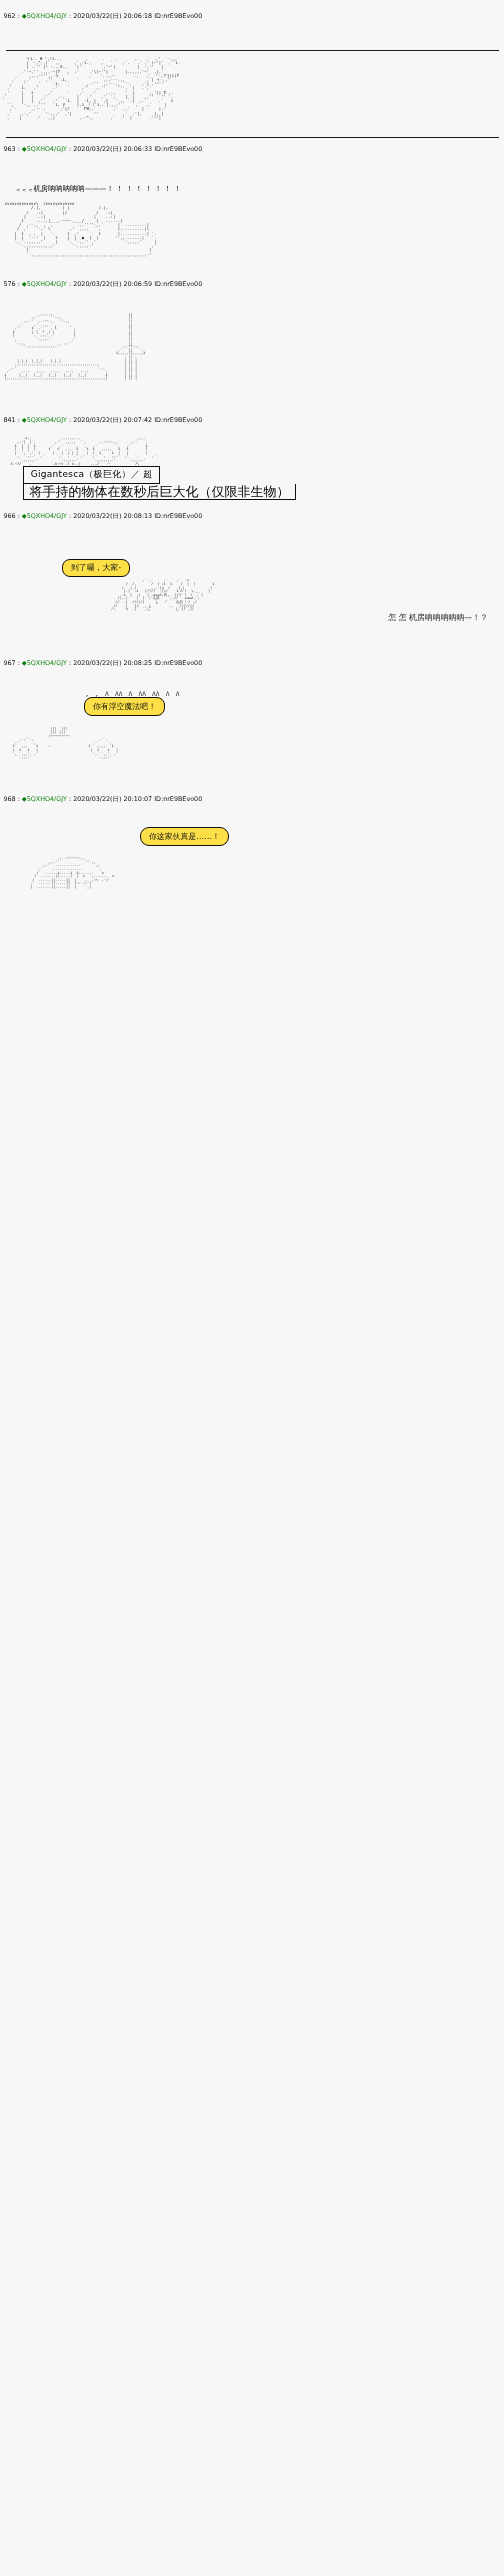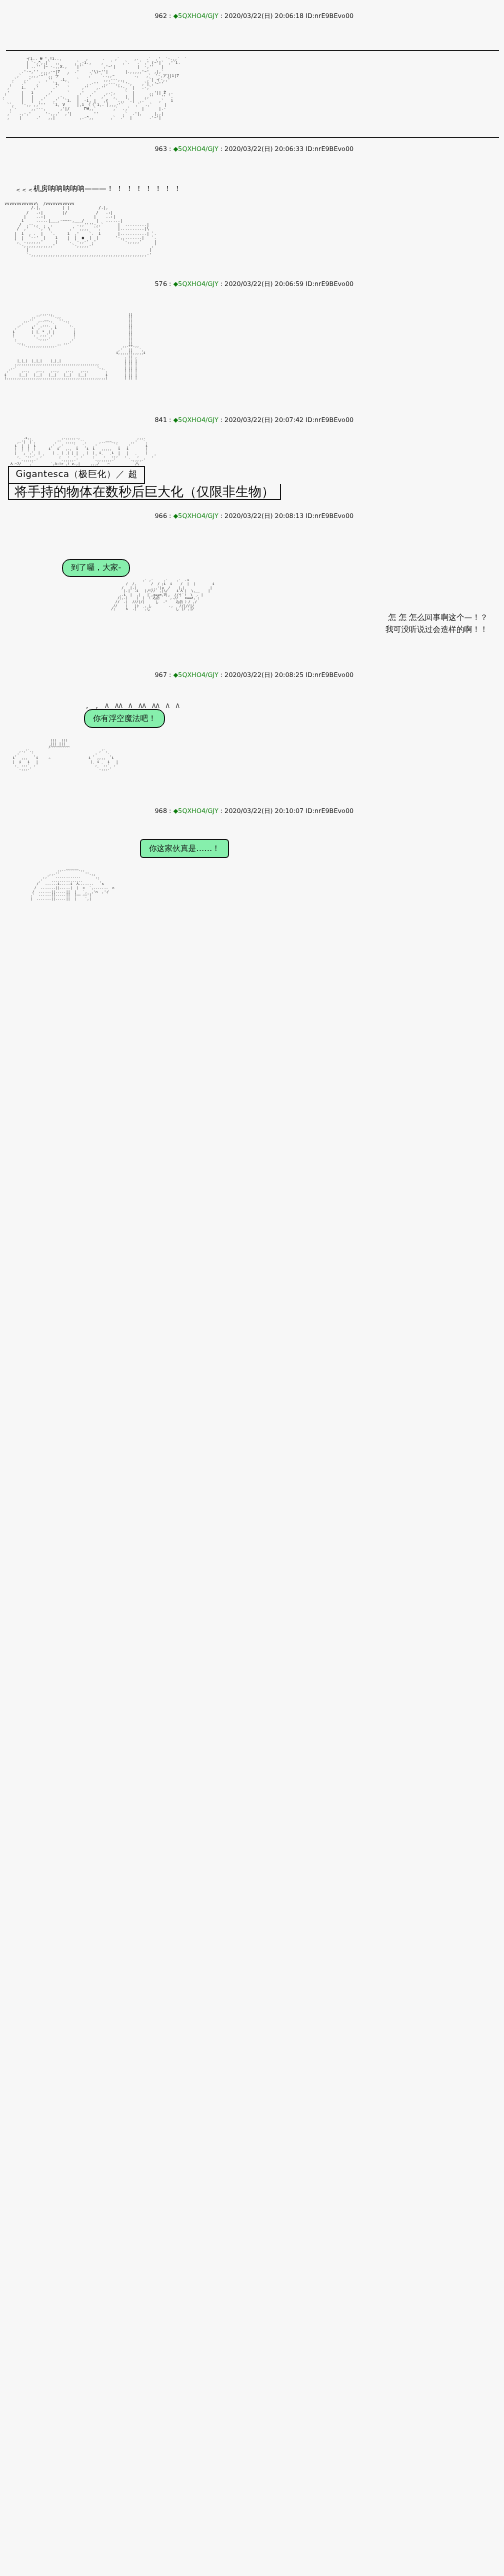--- a/index.html
+++ b/index.html
@@ -24,21 +24,20 @@
 
   
   .post-header {
     font-family: "DejaVu Sans", "Liberation Sans", sans-serif;
     font-size: 6.4px;
     line-height: 7.9px;
     color: #111;
     padding: 2.2px 0 1.1px 3.4px;
     white-space: nowrap;
     letter-spacing: 0px;
-    text-align: center;
   }
   .post-header .handle { color: #1a8a1a; font-weight: normal; }
   .post-header .diamond { color: #0a7a0a; }
   .post-header .date { color: #111; }
   .post-header .uid { color: #111; }
 
   
   .aa {
     font-family: "DejaVu Sans Mono", "Liberation Mono", monospace;
     font-size: 4px;
@@ -66,32 +65,32 @@
   .bubble {
     position: relative;
     display: inline-block;
     font-family: "DejaVu Sans", "Liberation Sans", sans-serif;
     font-size: 7.9px;
     line-height: 11.2px;
     color: #111;
     padding: 2.8px 7.9px;
     border: 0.8px solid #111;
     border-radius: 7.9px;
-    background: #86efac;
+    background: #fde047;
     white-space: pre;
   }
   .bubble-row {
     padding-left: 0;
     margin: 2.2px 0;
   }
 
   
   .skill-card {
     display: inline-block;
-    margin-left: 8px;
+    margin-left: 23px;
     background: #f7f7f7;
   }
   .skill-title {
     display: inline-block;
     border: 1.1px solid #111;
     padding: 1.7px 6.7px 2.2px 6.7px;
     font-size: 9px;
     line-height: 11.8px;
     letter-spacing: 0.3px;
     white-space: pre;
@@ -242,22 +241,21 @@
   <div class="aa tiny" style="padding-left:90px;">                         ,' ,'     ,'    ,'  .i               `
                  /  /,       /  / ;i  i    /  |  |        i
                /   |.|      _,.,'|∪  /    |.|            |
                 |.|  .i   |/~//  ,|\/    i Λ |  \,__    |
               ,.i  |  .|   |`,x==≡,∇|,  //う`!  \  . |
              /;,.|    |  | 《 込勿    `,.//   x==z,`;
             //  .|  ///|/|     し  ."    込勿 》/ ,/
            //    |   |ト  , し        .,   //|//|/
           /;     ∧  .|   `,し            し |/ ,|/</div>
   <div style="text-align:right; padding-right:17px;">
-    <div class="free-text">怎 怎 怎么回事啊这个—！？</div>
-    <div class="free-text">我可没听说过会造样的啊！！</div>
+    <div class="free-text">怎 怎 机房呐呐呐呐呐—！？</div>
   </div>
   <div class="spacer-60"></div>
 
   
   <div class="post-header">
     <span>967</span><span> : </span><span class="handle"><span class="diamond">◆</span><span>5QXHO4/GJY</span></span><span> : </span><span class="date">2020/03/22(日) 20:08:25</span><span>&nbsp;</span><span class="uid">ID:nrE9BEvo00</span>
   </div>
   <div class="spacer-40"></div>
   <div class="spiky" style="padding-left:79px;">　,　,　Λ　ΛΛ　Λ　ΛΛ　ΛΛ　Λ　Λ　</div>
   <div style="padding-left:84px;">
@@ -274,21 +272,21 @@
      `, `,,,'  ,'                          `,  `,,'  ,'
        `-,,,-'                               `-,,,-'</div>
   <div class="spacer-60"></div>
 
   
   <div class="post-header">
     <span>968</span><span> : </span><span class="handle"><span class="diamond">◆</span><span>5QXHO4/GJY</span></span><span> : </span><span class="date">2020/03/22(日) 20:10:07</span><span>&nbsp;</span><span class="uid">ID:nrE9BEvo00</span>
   </div>
   <div class="spacer-40"></div>
   <div style="padding-left:140px;">
-    <span class="bubble" style="border-radius:3px;">你这家伙真是……！</span>
+    <span class="bubble" style="border-radius:9px;">你这家伙真是……！</span>
   </div>
   <div class="spacer-20"></div>
   <div class="pos-wrap">
     <div class="aa tiny" style="padding-left:11.2px;">                      ,,.-~~~~~~-,,
                   ,,-''            ''-,,
                ,,'   ............      `,,
              ,'    ...............       `,
             /   ......i.....i  Λ.......    ∧
            /  .......||.....|  |  ≈  `,.......  ∩
           /  ......||.....||  |   `,  ,'∩  ,'イ

